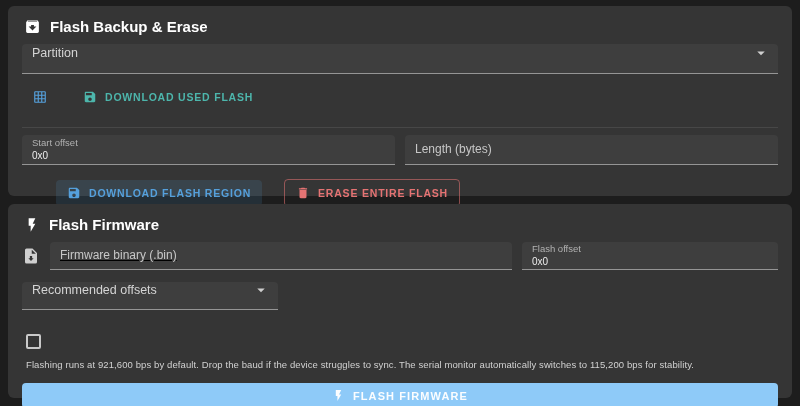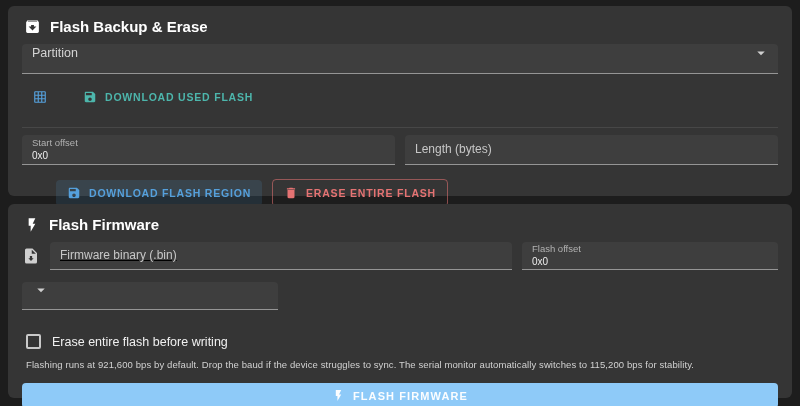--- a/index.html
+++ b/index.html
@@ -157,21 +157,21 @@
   <div class="offset-row">
     <div class="field stacked-field">
       <span class="field-label">Start offset</span>
       <input class="field-input" value="0x0" style="">
     </div>
     <div class="field single-field">
       <input class="field-input" placeholder="Length (bytes)" style="">
     </div>
   </div>
 
-  <div class="btn-row" style="margin-top:14px;gap:10px;padding-left:34px;">
+  <div class="btn-row" style="margin-top:14px;gap:22px;padding-left:34px;">
     <button class="btn btn-tonal-blue">
       <span class="icon">
         <svg width="14" height="14" viewBox="0 0 24 24" fill="currentColor">
             <path d="M17 3H5c-1.11 0-2 .89-2 2v14c0 1.1.89 2 2 2h14c1.1 0 2-.9 2-2V7l-4-4zm-5 16c-1.66 0-3-1.34-3-3s1.34-3 3-3 3 1.34 3 3-1.34 3-3 3zm3-10H5V5h10v4z"></path>
           </svg>
       </span>
       <span>DOWNLOAD FLASH REGION</span>
     </button>
     <button class="btn btn-outline-danger">
       <span class="icon">
@@ -205,30 +205,30 @@
     <div class="field single-field firmware-field">
       <input class="field-input" placeholder="Firmware binary (.bin)" style="">
     </div>
     <div class="field stacked-field flash-offset-field">
       <span class="field-label">Flash offset</span>
       <input class="field-input" value="0x0" style="">
     </div>
   </div>
 
   <div class="field select-field recommended-field">
+    <span>Recommended offsets</span>
     <span class="icon">
       <svg width="18" height="18" viewBox="0 0 24 24" fill="#cfcfcf">
           <path d="M7 10l5 5 5-5z"></path>
         </svg>
     </span>
   </div>
 
   <div class="checkbox-row">
     <span class="checkbox-box"></span>
-    <span>Erase entire flash before writing</span>
   </div>
 
   <div class="help-text">Flashing runs at 921,600 bps by default. Drop the baud if the device struggles to sync. The serial monitor automatically switches to 115,200 bps for stability.</div>
 
   <button class="flash-btn">
     <span class="icon">
       <svg width="13" height="13" viewBox="0 0 24 24" fill="rgba(255,255,255,0.96)">
           <path d="M7 2v11h3v9l7-12h-4l4-8z"></path>
         </svg>
     </span>

